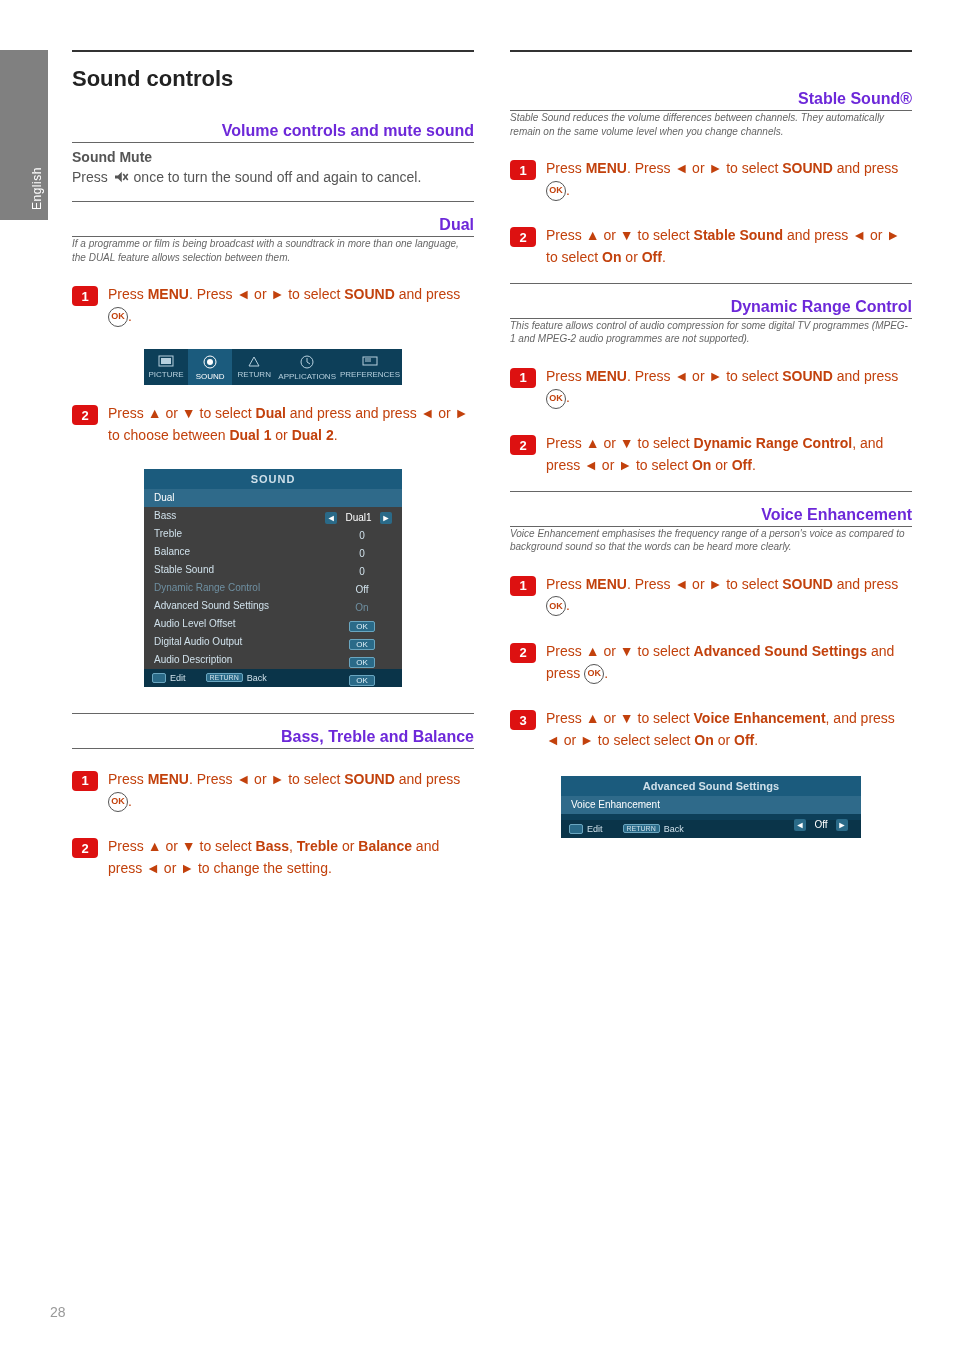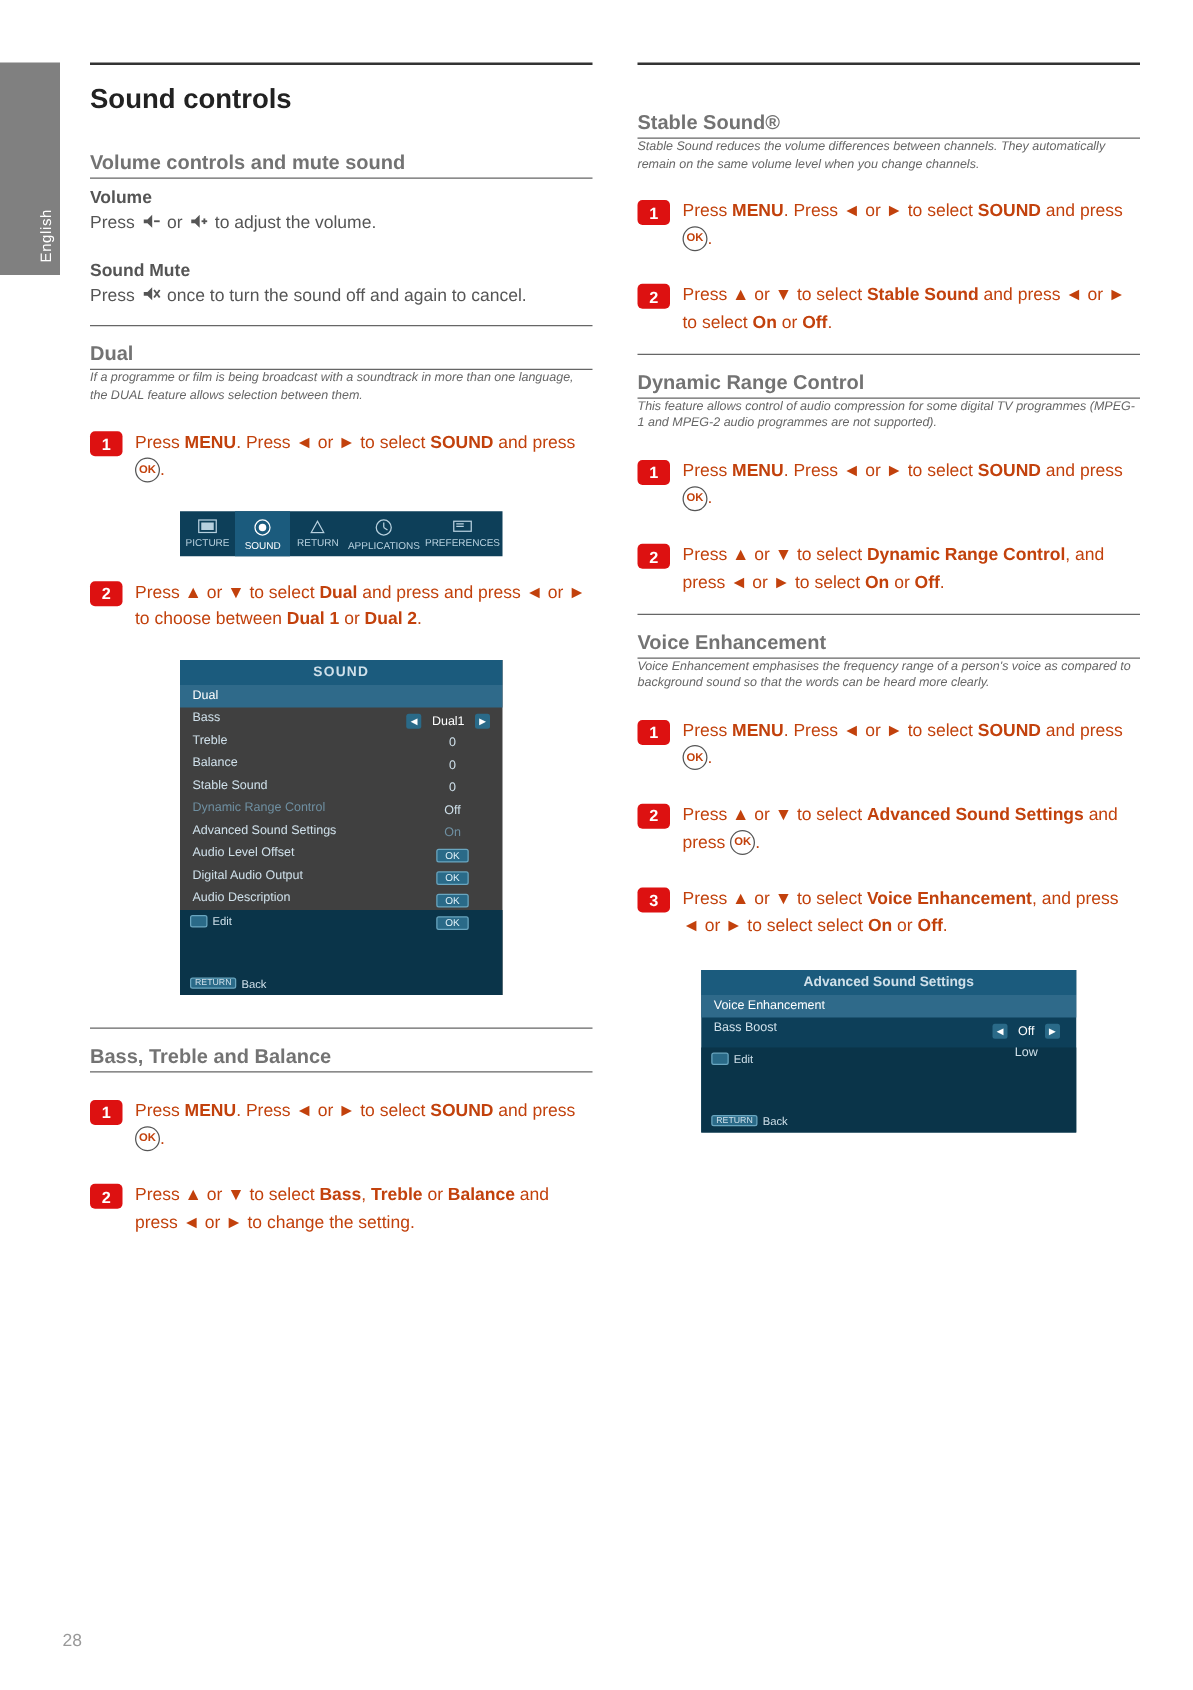--- a/index.html
+++ b/index.html
@@ -7,21 +7,21 @@
   .page { position: relative; width: 954px; height: 1352px; padding: 50px 40px 40px 24px; }
   .side-tab { position: absolute; left: 0; top: 50px; width: 48px; height: 170px; background: #808080; color: #fff; font-size: 12px; }
   .side-tab span { position: absolute; transform: rotate(-90deg); transform-origin: left top; white-space: nowrap; left: 30px; top: 160px; letter-spacing: 0.5px; }
   hr.rule { border: none; border-top: 2px solid #333; margin: 0; }
   hr.rule-thin { border: none; border-top: 1px solid #666; margin: 0; }
   .cols { display: flex; gap: 36px; margin-left: 48px; }
   .col { flex: 1; display: flex; flex-direction: column; }
   .col-left { width: 402px; flex: none; }
   .col-right { width: 402px; flex: none; }
   h1.section-title { font-size: 22px; font-weight: bold; color: #222; margin: 14px 0 16px 0; }
-  h2.subhead { font-size: 16px; font-weight: bold; color: #737373; margin: 14px 0 2px 0; }
+  h2.subhead { font-size: 16px; font-weight: bold; color: #6d28d9; margin: 14px 0 2px 0; text-align: right; }
   p.caption { font-size: 10px; font-style: italic; color: #666; line-height: 1.35; margin-bottom: 10px; }
   p.body { font-size: 14px; color: #555; line-height: 1.45; margin: 4px 0 12px 0; }
   .step { display: flex; gap: 10px; align-items: flex-start; margin: 10px 0 14px 0; }
   .step-num { width: 26px; height: 20px; background: #d11; border-radius: 4px; color: #fff; font-weight: bold; font-size: 13px; display: flex; align-items: center; justify-content: center; flex-shrink: 0; margin-top: 2px; }
   .step-body { font-size: 14px; color: #c2410c; line-height: 1.55; }
   .ok-icon { display: inline-flex; align-items: center; justify-content: center; width: 20px; height: 20px; border: 1.5px solid #555; border-radius: 50%; font-size: 9px; font-weight: bold; vertical-align: middle; }
   .glyph-icon { display: inline-block; font-size: 20px; vertical-align: middle; line-height: 1; }
 
   
   .osd { background: #404040; color: #cfe0ea; width: 258px; margin: 8px auto 8px auto; font-size: 10px; }
@@ -29,21 +29,21 @@
   .osd-tab { flex: 1; text-align: center; padding: 6px 2px 4px 2px; font-size: 8px; color: #b7d0de; }
   .osd-tab svg { display: block; margin: 0 auto 3px auto; }
   .osd-tab.sel { background: #1b5b7d; color: #fff; }
   .osd-title { background: #1b5b7d; text-align: center; padding: 4px 0; font-weight: bold; font-size: 11px; letter-spacing: 1px; }
   .osd-row { display: flex; justify-content: space-between; align-items: center; padding: 2px 10px; height: 18px; }
   .osd-row.hi { background: #2f6a8a; color: #fff; }
   .osd-row.dim { color: #6e8fa1; }
   .osd-val { min-width: 60px; text-align: center; font-size: 10px; margin-top: 40px; }
   .osd-val .okbox { display: inline-block; background: #2a6a88; border: 1px solid #6aa6c0; padding: 0 6px; font-size: 8px; border-radius: 2px; color: #dff0f8; }
   .osd-arrow-btn { display: inline-block; width: 12px; height: 12px; background: #2a6a88; text-align: center; line-height: 12px; font-size: 9px; color: #fff; border-radius: 2px; }
-  .osd-foot { background: #0a3449; padding: 4px 8px; display: flex; gap: 40px; font-size: 9px; flex-direction: column; }
+  .osd-foot { background: #0a3449; padding: 4px 8px; display: flex; gap: 20px; font-size: 9px; }
   .osd-foot .btnlbl { display:inline-flex; align-items:center; gap:4px; }
   .osd-foot .pad { display:inline-block; width:14px; height:10px; background:#2a6a88; border:1px solid #6aa6c0; border-radius:2px; position:relative; }
   .osd-foot .ret { font-size:7px; background:#2a6a88; border:1px solid #6aa6c0; padding:0 3px; border-radius:2px; }
 
   
   .osd2 { background: #0d3f59; color: #cfe0ea; width: 300px; margin: 10px auto 0 auto; font-size: 10px; }
   .osd2-title { background: #1b5b7d; text-align: center; padding: 4px 0; font-weight: bold; font-size: 11px; }
 
   .pagefoot { position: absolute; bottom: 32px; left: 50px; font-size: 14px; color: #999; }
 
@@ -60,39 +60,20 @@
 
   <div class="cols">
 
     <div class="col col-left">
       <hr class="rule">
       <h1 class="section-title">Sound controls</h1>
 
       <h2 class="subhead">Volume controls and mute sound</h2>
       <hr class="rule-thin">
 
-      <p class="body">
-        <b>Volume</b><br>
-        <span>Press </span>
-        <span class="glyph-icon">
-          <svg width="18" height="18" viewBox="0 0 24 24">
-              <path d="M4 10v4h4l5 5V5L8 10H4z" fill="#555"></path>
-              <rect x="15" y="11" width="6" height="2" fill="#555"></rect>
-            </svg>
-        </span>
-        <span> or </span>
-        <span class="glyph-icon">
-          <svg width="18" height="18" viewBox="0 0 24 24">
-              <path d="M4 10v4h4l5 5V5L8 10H4z" fill="#555"></path>
-              <rect x="15" y="11" width="6" height="2" fill="#555"></rect>
-              <rect x="17" y="9" width="2" height="6" fill="#555"></rect>
-            </svg>
-        </span>
-        <span> to adjust the volume.</span>
-      </p>
 
       <p class="body">
         <b>Sound Mute</b><br>
         <span>Press </span>
         <span class="glyph-icon">
           <svg width="18" height="18" viewBox="0 0 24 24">
               <path d="M4 10v4h4l5 5V5L8 10H4z" fill="#555"></path>
               <line x1="15" y1="8" x2="21" y2="16" stroke="#555" stroke-width="2"></line>
               <line x1="21" y1="8" x2="15" y2="16" stroke="#555" stroke-width="2"></line>
             </svg>
@@ -300,24 +281,20 @@
         </div>
       </div>
 
       <div class="osd2">
         <div class="osd2-title">Advanced Sound Settings</div>
         <div id="osd2-rows">
             <div class="osd-row hi">
               <span>Voice Enhancement</span>
               <span class="osd-val"><span class="osd-arrow-btn">◄</span> &nbsp;&nbsp;Off&nbsp;&nbsp; <span class="osd-arrow-btn">►</span></span>
             </div>
-            <div class="osd-row">
-              <span>Bass Boost</span>
-              <span class="osd-val">Low</span>
-            </div>
           </div>
         <div style="height:6px;"></div>
         <div class="osd-foot">
           <span class="btnlbl">
               <span class="pad"></span> 
               <span>Edit</span>
             </span>
           <span class="btnlbl">
               <span class="ret">RETURN</span> 
               <span>Back</span>

